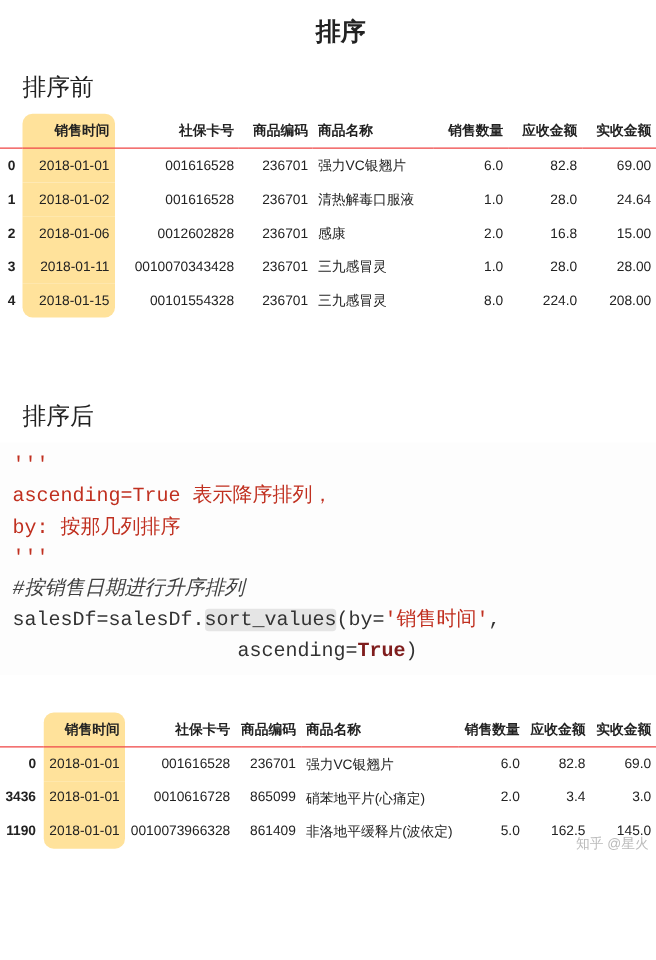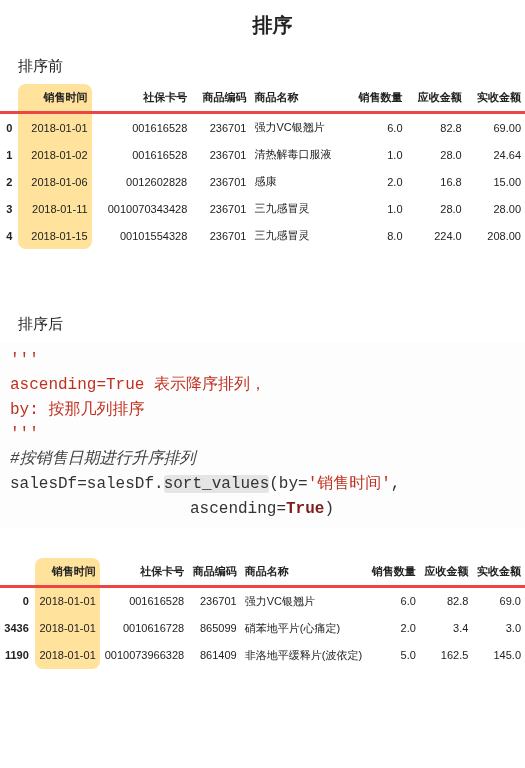--- a/index.html
+++ b/index.html
@@ -12,37 +12,37 @@
     background: #fff;
   }
   .page-title {
     text-align: center;
     font-size: 20px;
     font-weight: bold;
     margin: 12px 0 18px 0;
     padding-left: 20px;
   }
   .section-title {
-    font-size: 15px;
+    font-size: 19px;
     margin: 6px 0 8px 18px;
   }
   
   .tbl {
     border-collapse: collapse;
     width: 100%;
     font-size: 11px;
   }
   .tbl th, .tbl td {
     text-align: right;
     padding: 6px 4px;
     white-space: nowrap;
   }
   .tbl th {
     font-weight: bold;
-    border-bottom: 3px solid #ef4444;
+    border-bottom: 1px solid #ef4444;
   }
   .tbl td.idx, .tbl th.idx {
     font-weight: bold;
     text-align: right;
     padding-right: 6px;
   }
   .tbl td.hl, .tbl th.hl {
     background: #ffe29b;
   }
   .tbl th.hl { border-top-left-radius: 8px; border-top-right-radius: 8px; }
@@ -205,13 +205,14 @@
           <td class="hl">2018-01-01</td>
           <td>0010073966328</td>
           <td>861409</td>
           <td class="name-col">非洛地平缓释片(波依定)</td>
           <td>5.0</td>
           <td>162.5</td>
           <td>145.0</td>
         </tr>
 </tbody>
     </table>
+<div class="watermark">知乎 @星火</div>
 </div>
 
 </body></html>

